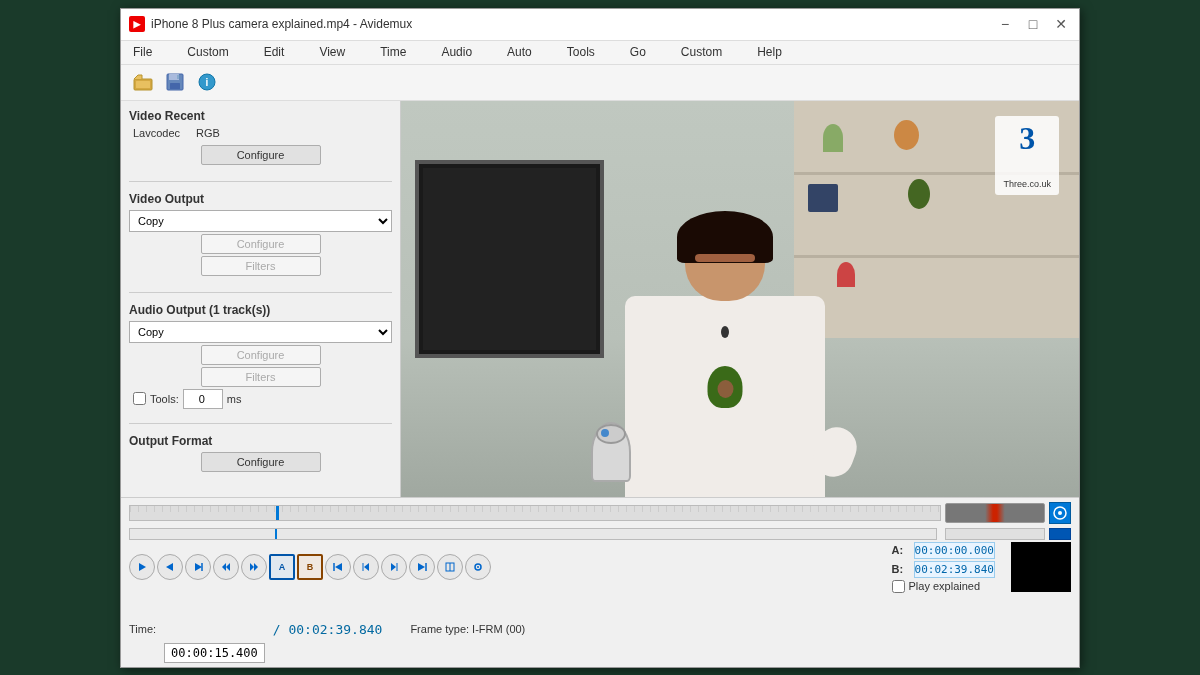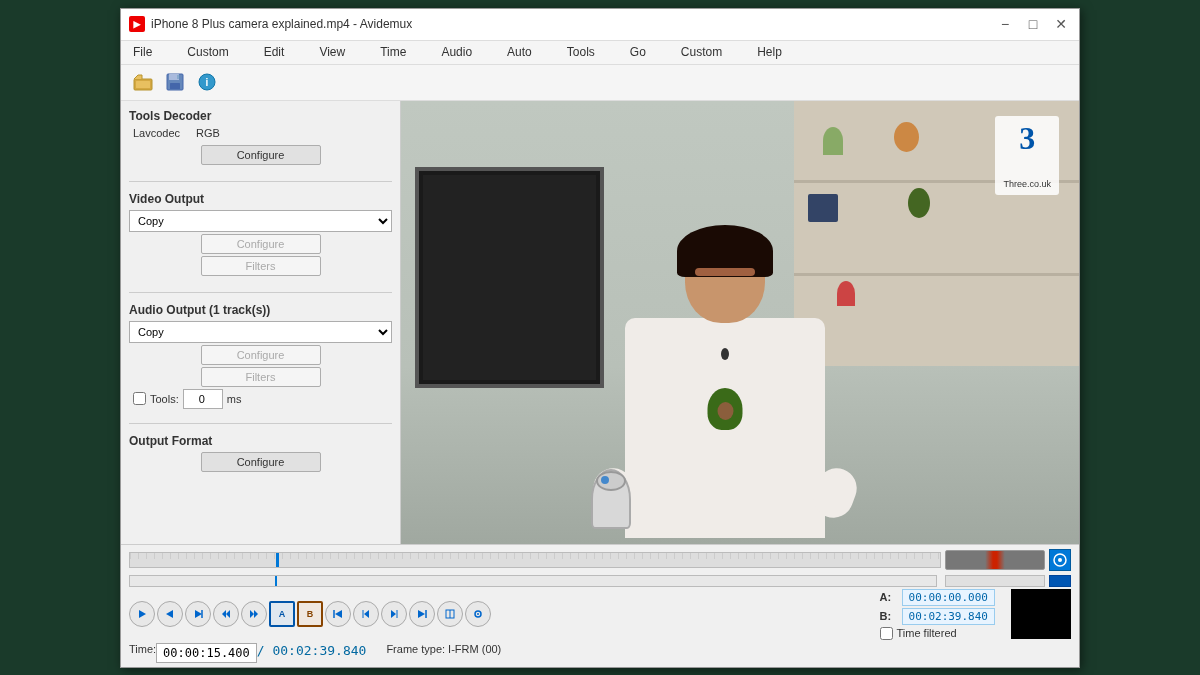--- a/index.html
+++ b/index.html
@@ -272,32 +272,34 @@
       display: flex;
       align-items: center;
       justify-content: center;
       cursor: pointer;
       font-size: 10px;
       color: #0066cc;
     }
 
     .status-row {
       display: flex;
-      gap: 0;
+      align-items: center;
+      gap: 8px;
       font-size: 11px;
     }
 
     .time-label {
       background: #fff;
       border: 1px solid #aaa;
       padding: 2px 6px;
       font-family: monospace;
       font-size: 12px;
       min-width: 90px;
       text-align: center;
+      margin-top: 47px;
     }
 
     .time-total {
       font-family: monospace;
       font-size: 13px;
       color: #0369a1;
     }
 
     .frame-type {
       font-size: 11px;
@@ -316,21 +318,21 @@
       font-weight: bold;
       color: #333;
       width: 16px;
     }
 
     .ab-time {
       font-family: monospace;
       color: #0066aa;
       background: #e8f4ff;
       border: 1px solid #99ccee;
-      padding: 1px 6px;
+      padding: 1px 0;
       font-size: 11px;
     }
 
     .play-filtered-row {
       display: flex;
       align-items: center;
       gap: 4px;
       font-size: 11px;
     }
 
@@ -403,21 +405,21 @@
         <text x="9" y="13" text-anchor="middle" fill="white" font-size="10" font-weight="bold">i</text>
       </svg>
     </div>
   </div>
 
   <div class="main-content">
 
     <div class="left-panel">
 
       <div class="section">
-        <div class="section-title">Tools Decoder</div>
+        <div class="section-title">Video Recent</div>
         <div class="codec-row">
           <span class="label-text">Lavcodec</span>
           <span class="label-text">RGB</span>
         </div>
         <button class="btn">Configure</button>
       </div>
 
       <div class="section-divider"></div>
 
       <div class="section">
@@ -642,21 +644,21 @@
           <div class="ab-row">
             <span class="ab-label">A:</span>
             <span class="ab-time">00:00:00.000</span>
           </div>
           <div class="ab-row">
             <span class="ab-label">B:</span>
             <span class="ab-time">00:02:39.840</span>
           </div>
           <div class="play-filtered-row">
             <input type="checkbox" style="">
-            <span class="label-text">Time filtered</span>
+            <span class="label-text">Play explained</span>
           </div>
         </div>
         <div class="black-preview"></div>
       </div>
     </div>
 
     <div class="status-row">
       <span class="label-text">Time:</span>
       <div class="time-label">00:00:15.400</div>
       <span class="time-total">/ 00:02:39.840</span>

